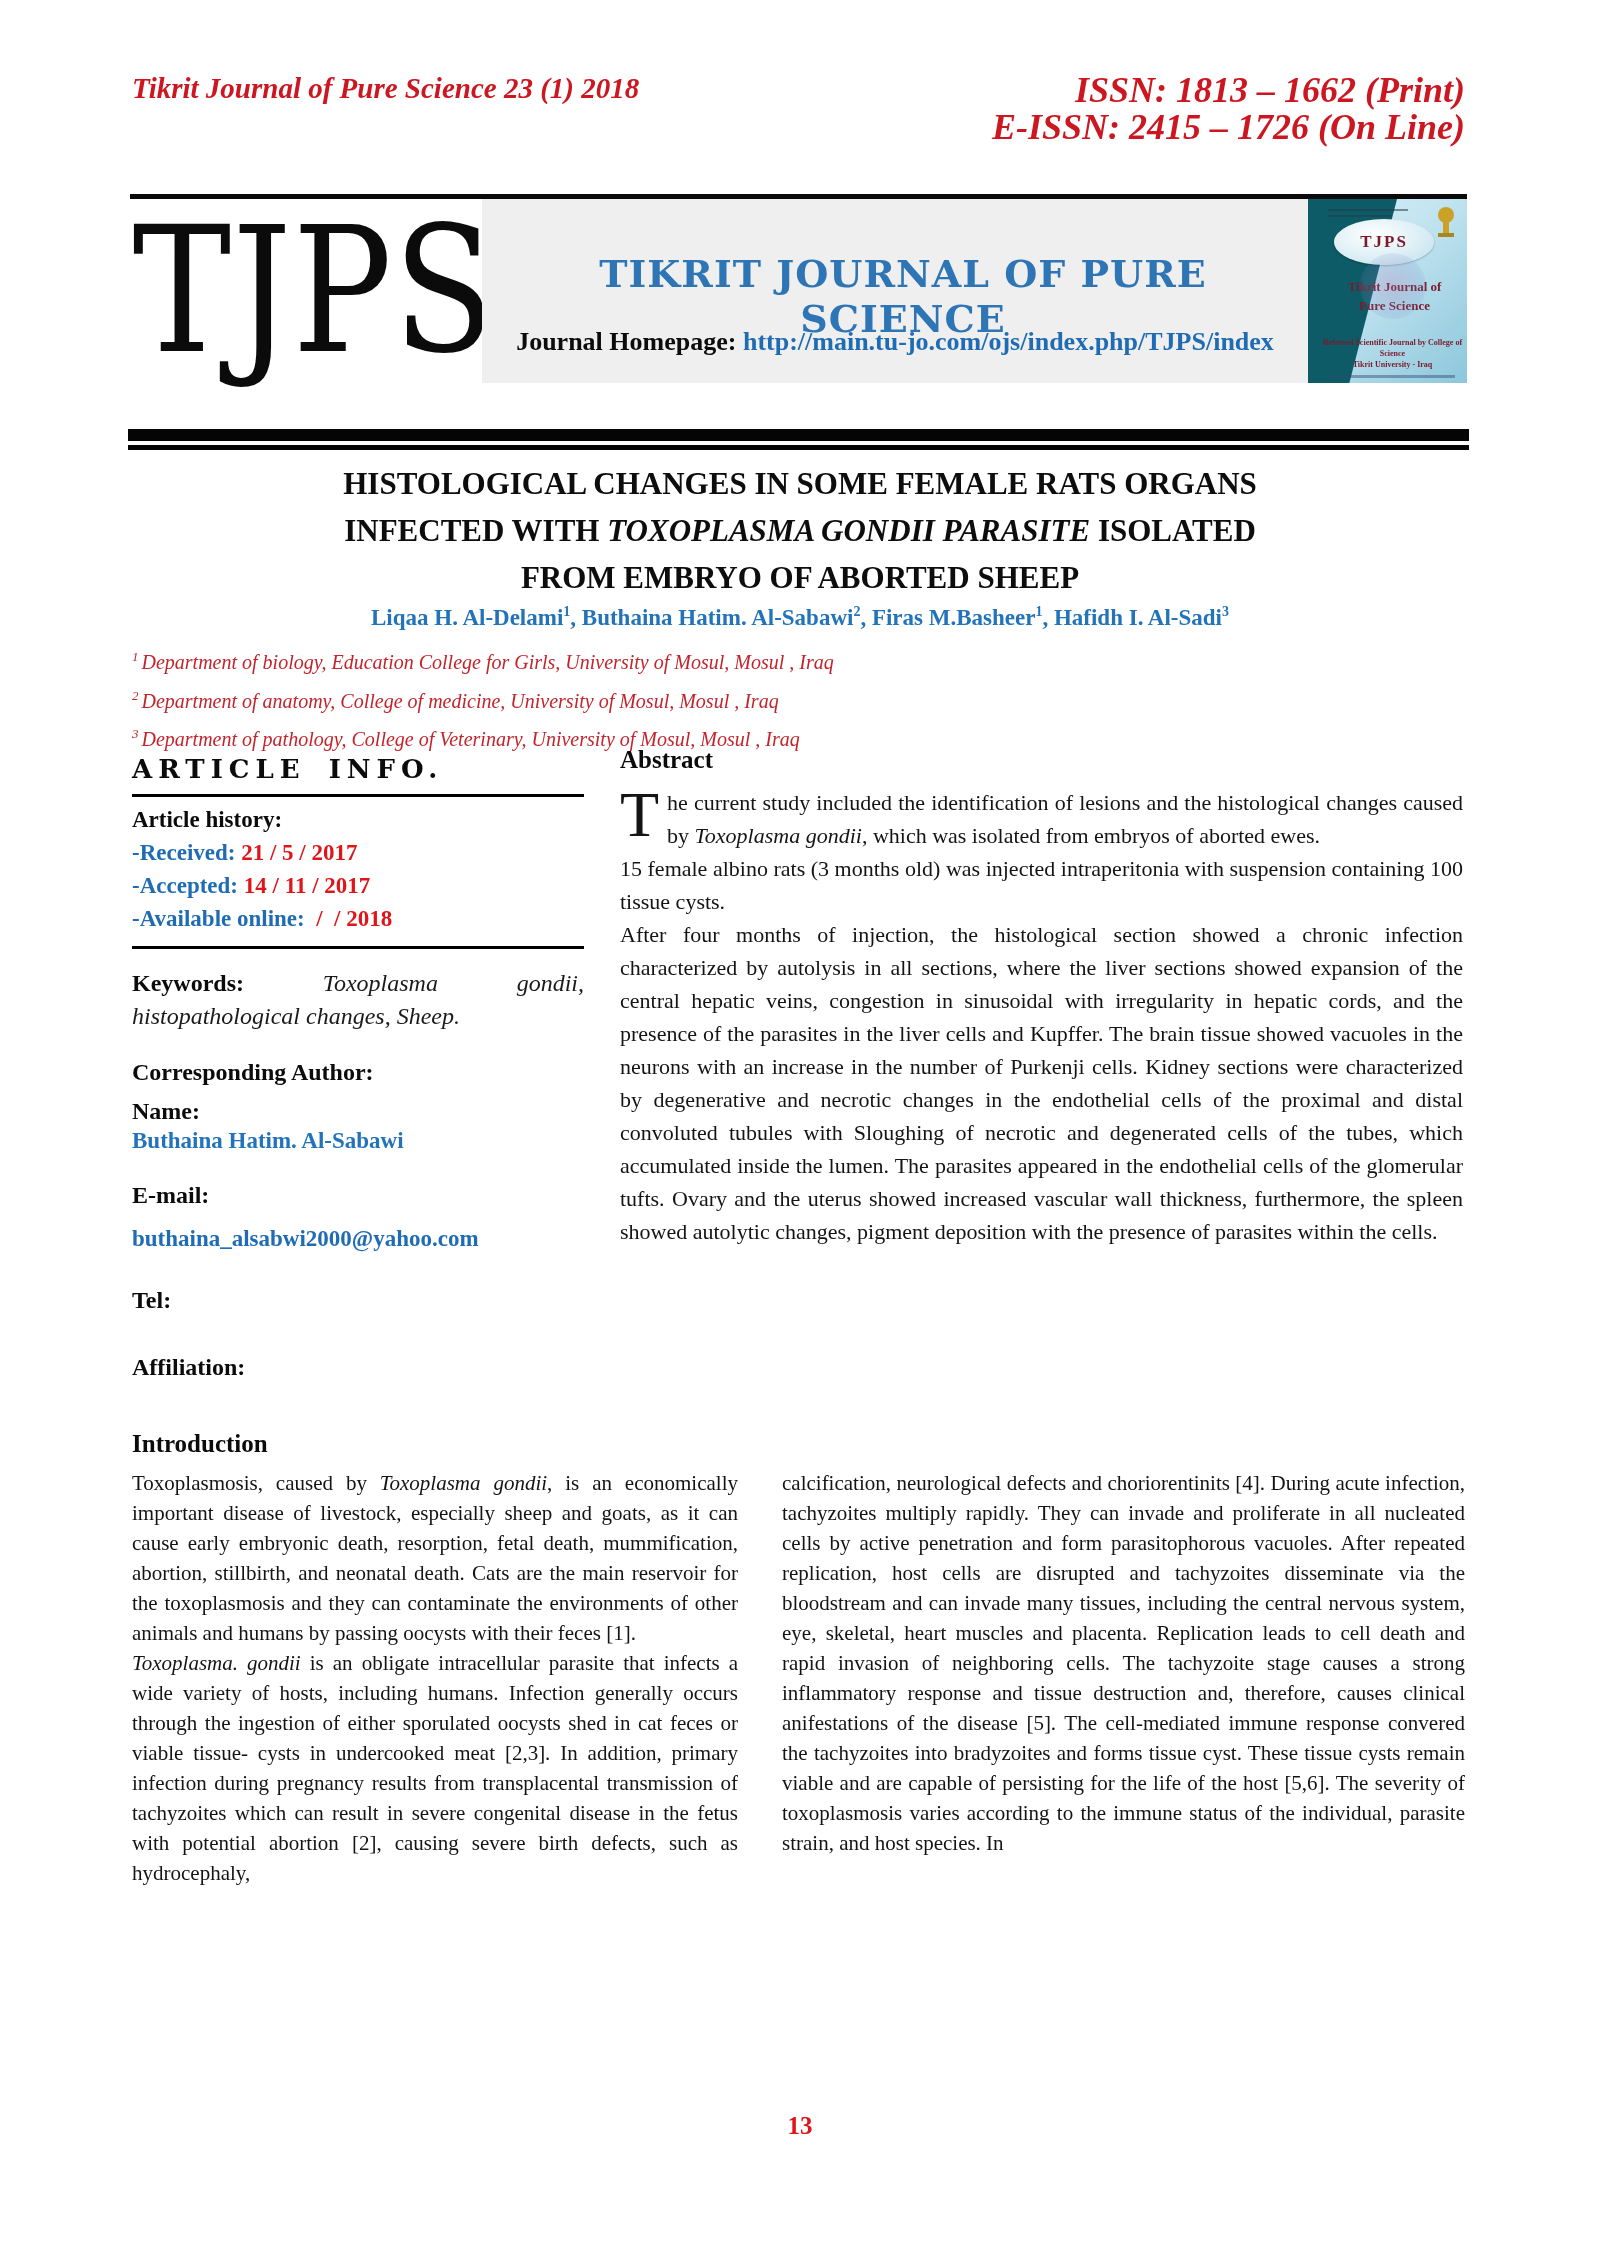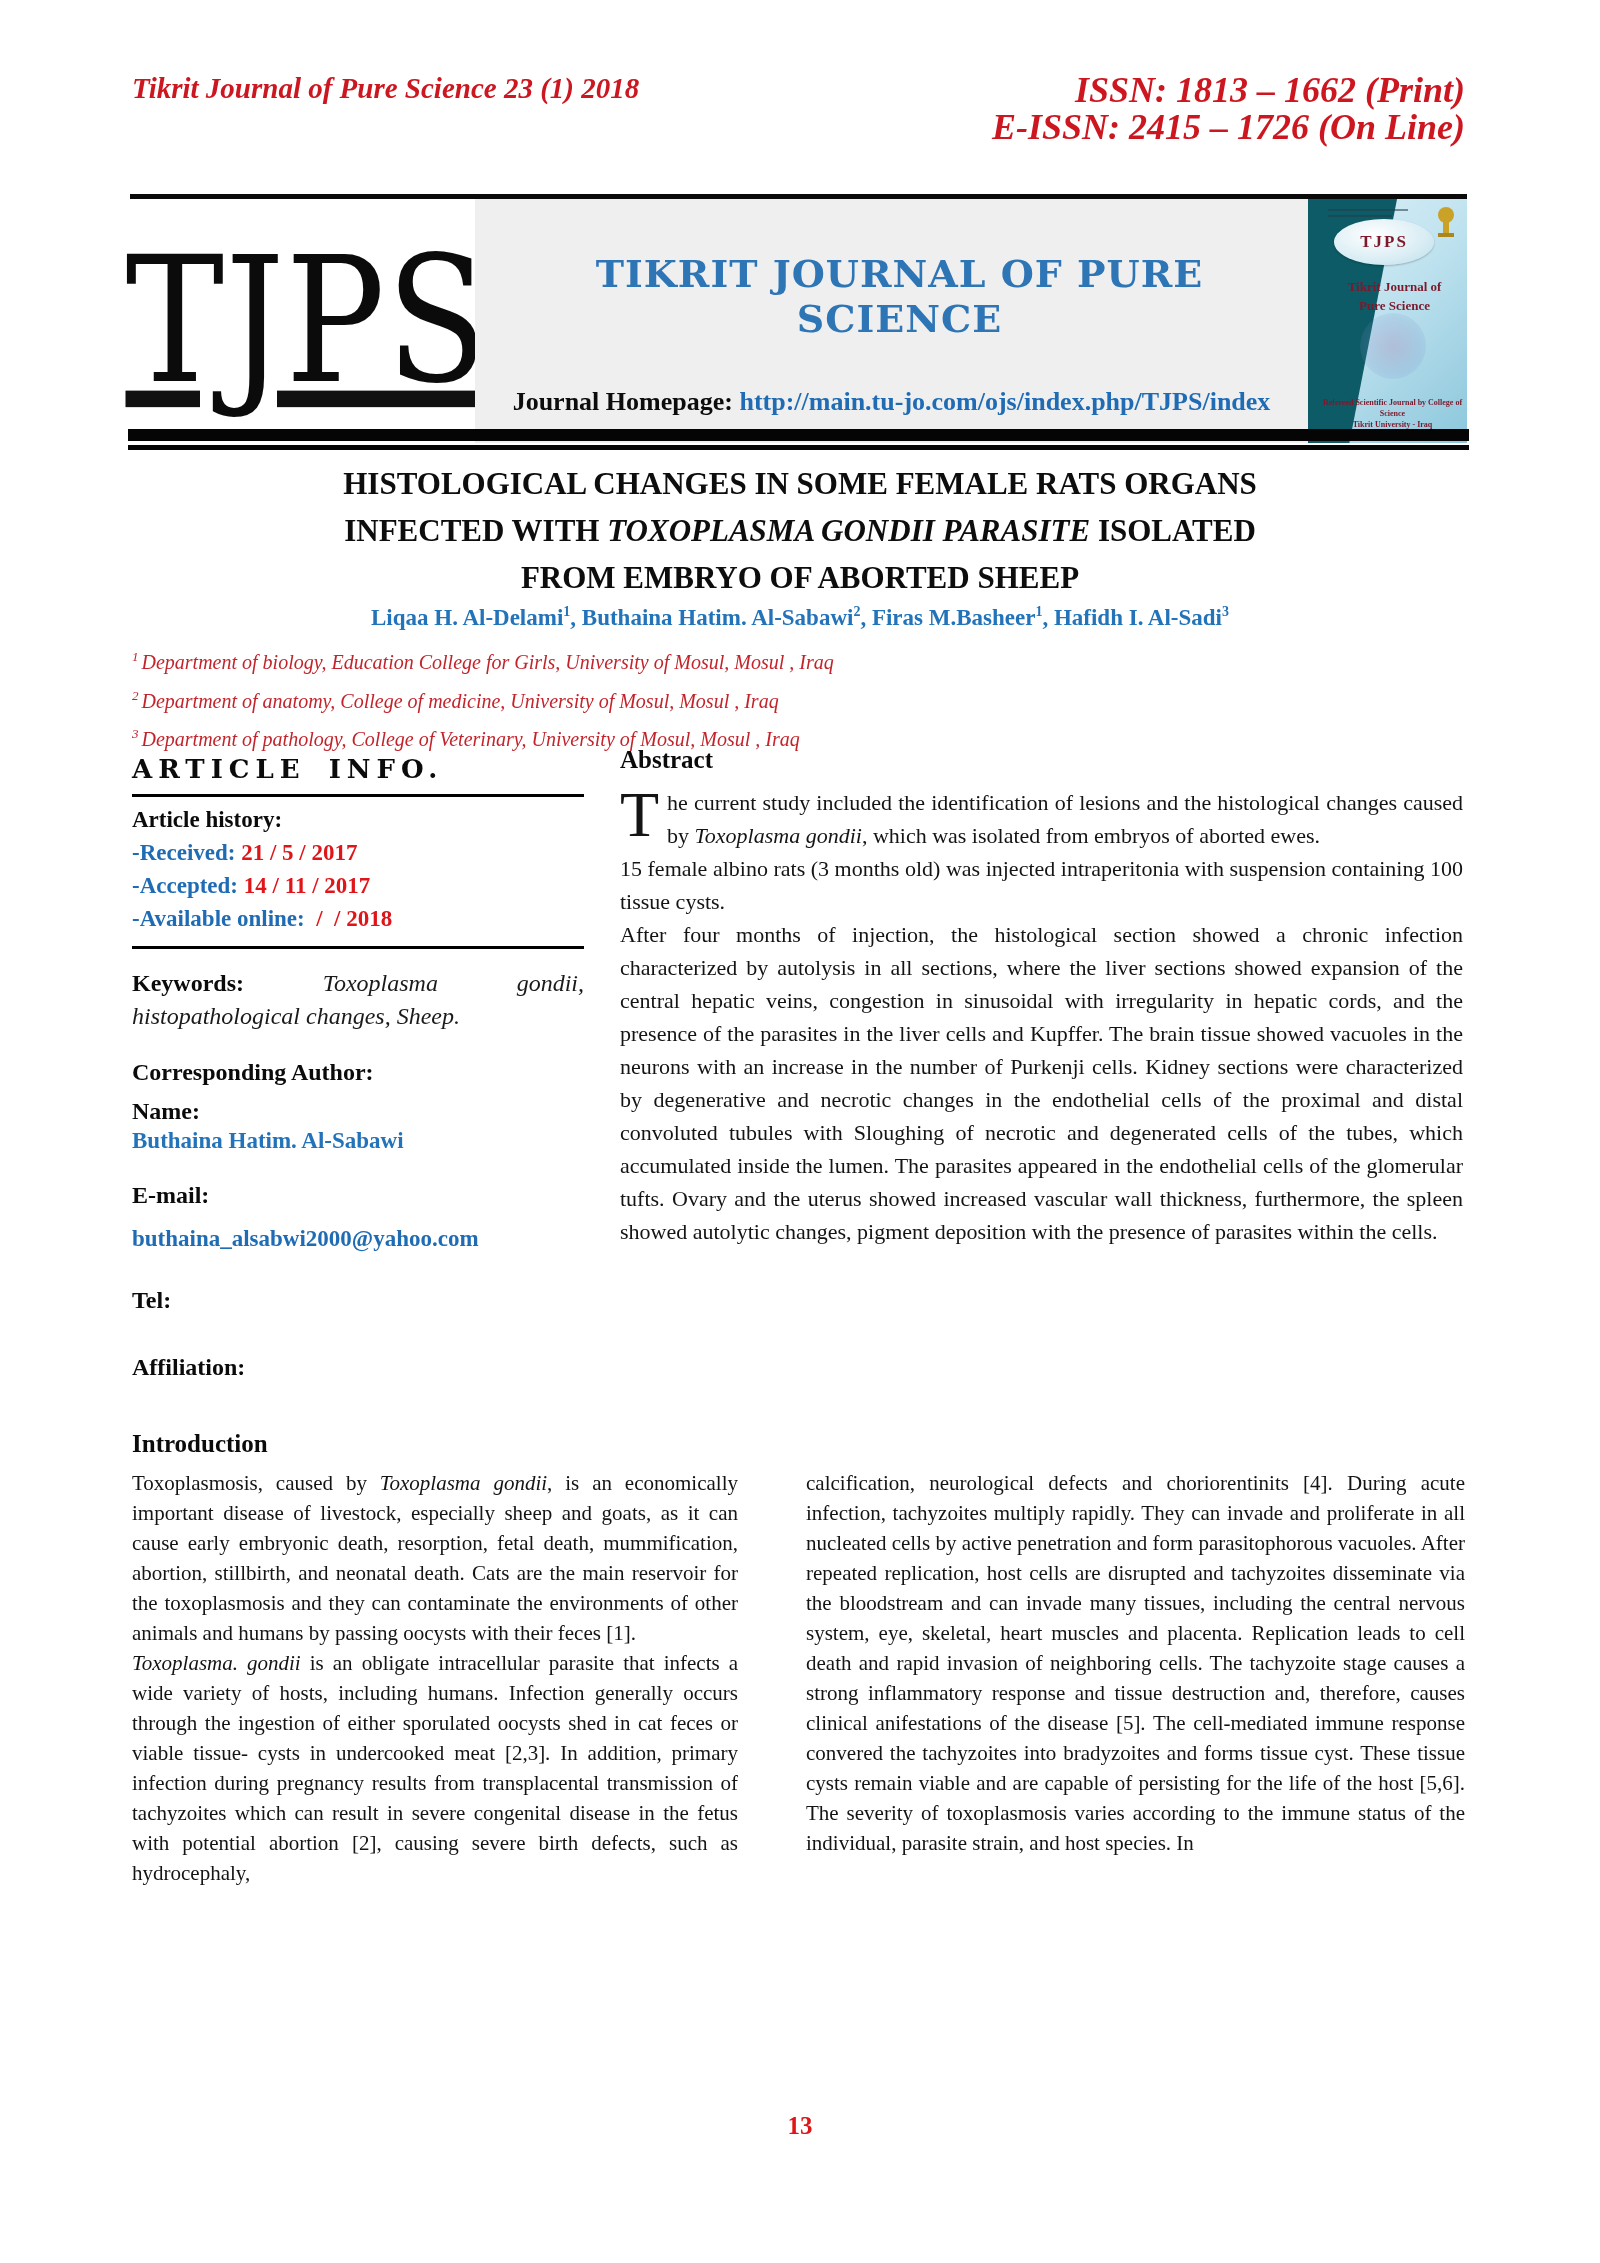--- a/index.html
+++ b/index.html
@@ -7,21 +7,21 @@
         font-family:"Liberation Serif",serif;color:#111;}
 
   
   .hdr-left{position:absolute;left:132px;top:72px;font-size:29px;font-weight:bold;
             font-style:italic;color:#CC1720;}
   .hdr-right{position:absolute;right:135px;top:72px;text-align:right;font-size:36px;
              font-weight:bold;font-style:italic;color:#CC1720;line-height:37px;}
 
   
   .banner-topline{position:absolute;left:130px;right:133px;top:194px;height:5px;background:#0a0a0a;}
-  .banner{position:absolute;left:139px;right:133px;top:199px;height:244px;display:flex;text-decoration:underline;}
+  .banner{position:absolute;left:146px;right:133px;top:199px;height:184px;display:flex;}
   .banner-left{width:336px;background:#ffffff;display:flex;align-items:center;justify-content:center;}
   .banner-logo{font-family:"DejaVu Serif",serif;font-size:148px;font-weight:400;color:#0b0b0b;
                transform:scaleY(1.18);letter-spacing:1px;}
   .banner-mid{flex:1;background:#EFEFEF;position:relative;}
   .banner-title{position:absolute;top:52px;left:0;right:0;text-align:center;
                 font-family:"DejaVu Serif",serif;font-size:38px;font-weight:bold;
                 color:#2E75B6;letter-spacing:1px;padding-left:16px;}
   .banner-home{position:absolute;bottom:26px;left:0;right:0;text-align:center;font-size:26px;}
   .banner-home .lbl{font-weight:bold;color:#0c0c0c;}
   .banner-home a{font-weight:bold;color:#1F6CB5;text-decoration:none;}
@@ -88,21 +88,21 @@
 
   
   .abs{position:absolute;left:620px;top:746px;width:843px;}
   .abs-head{font-size:25px;font-weight:bold;color:#0b0b0b;}
   .abs p{margin:0;font-size:22px;line-height:33px;text-align:justify;color:#141414;}
   .abs .first{margin-top:12px;}
   .dropcap{float:left;font-size:64px;line-height:54px;padding:2px 8px 0 0;color:#141414;}
 
   
   .intro-head{position:absolute;left:132px;top:1430px;font-size:25px;font-weight:bold;color:#0b0b0b;}
-  .intro{position:absolute;left:132px;right:135px;top:1468px;display:flex;gap:68px;}
+  .intro{position:absolute;left:132px;right:135px;top:1468px;display:flex;gap:44px;}
   .intro .c1{width:606px;}
   .intro .c2{flex:1;}
   .intro p{margin:0;font-size:21px;line-height:30px;text-align:justify;color:#141414;}
 
   
   .pagenum{position:absolute;top:2112px;left:0;right:0;text-align:center;
            font-size:25px;font-weight:bold;color:#E01519;}
 </style>
 </head>
 <body>

